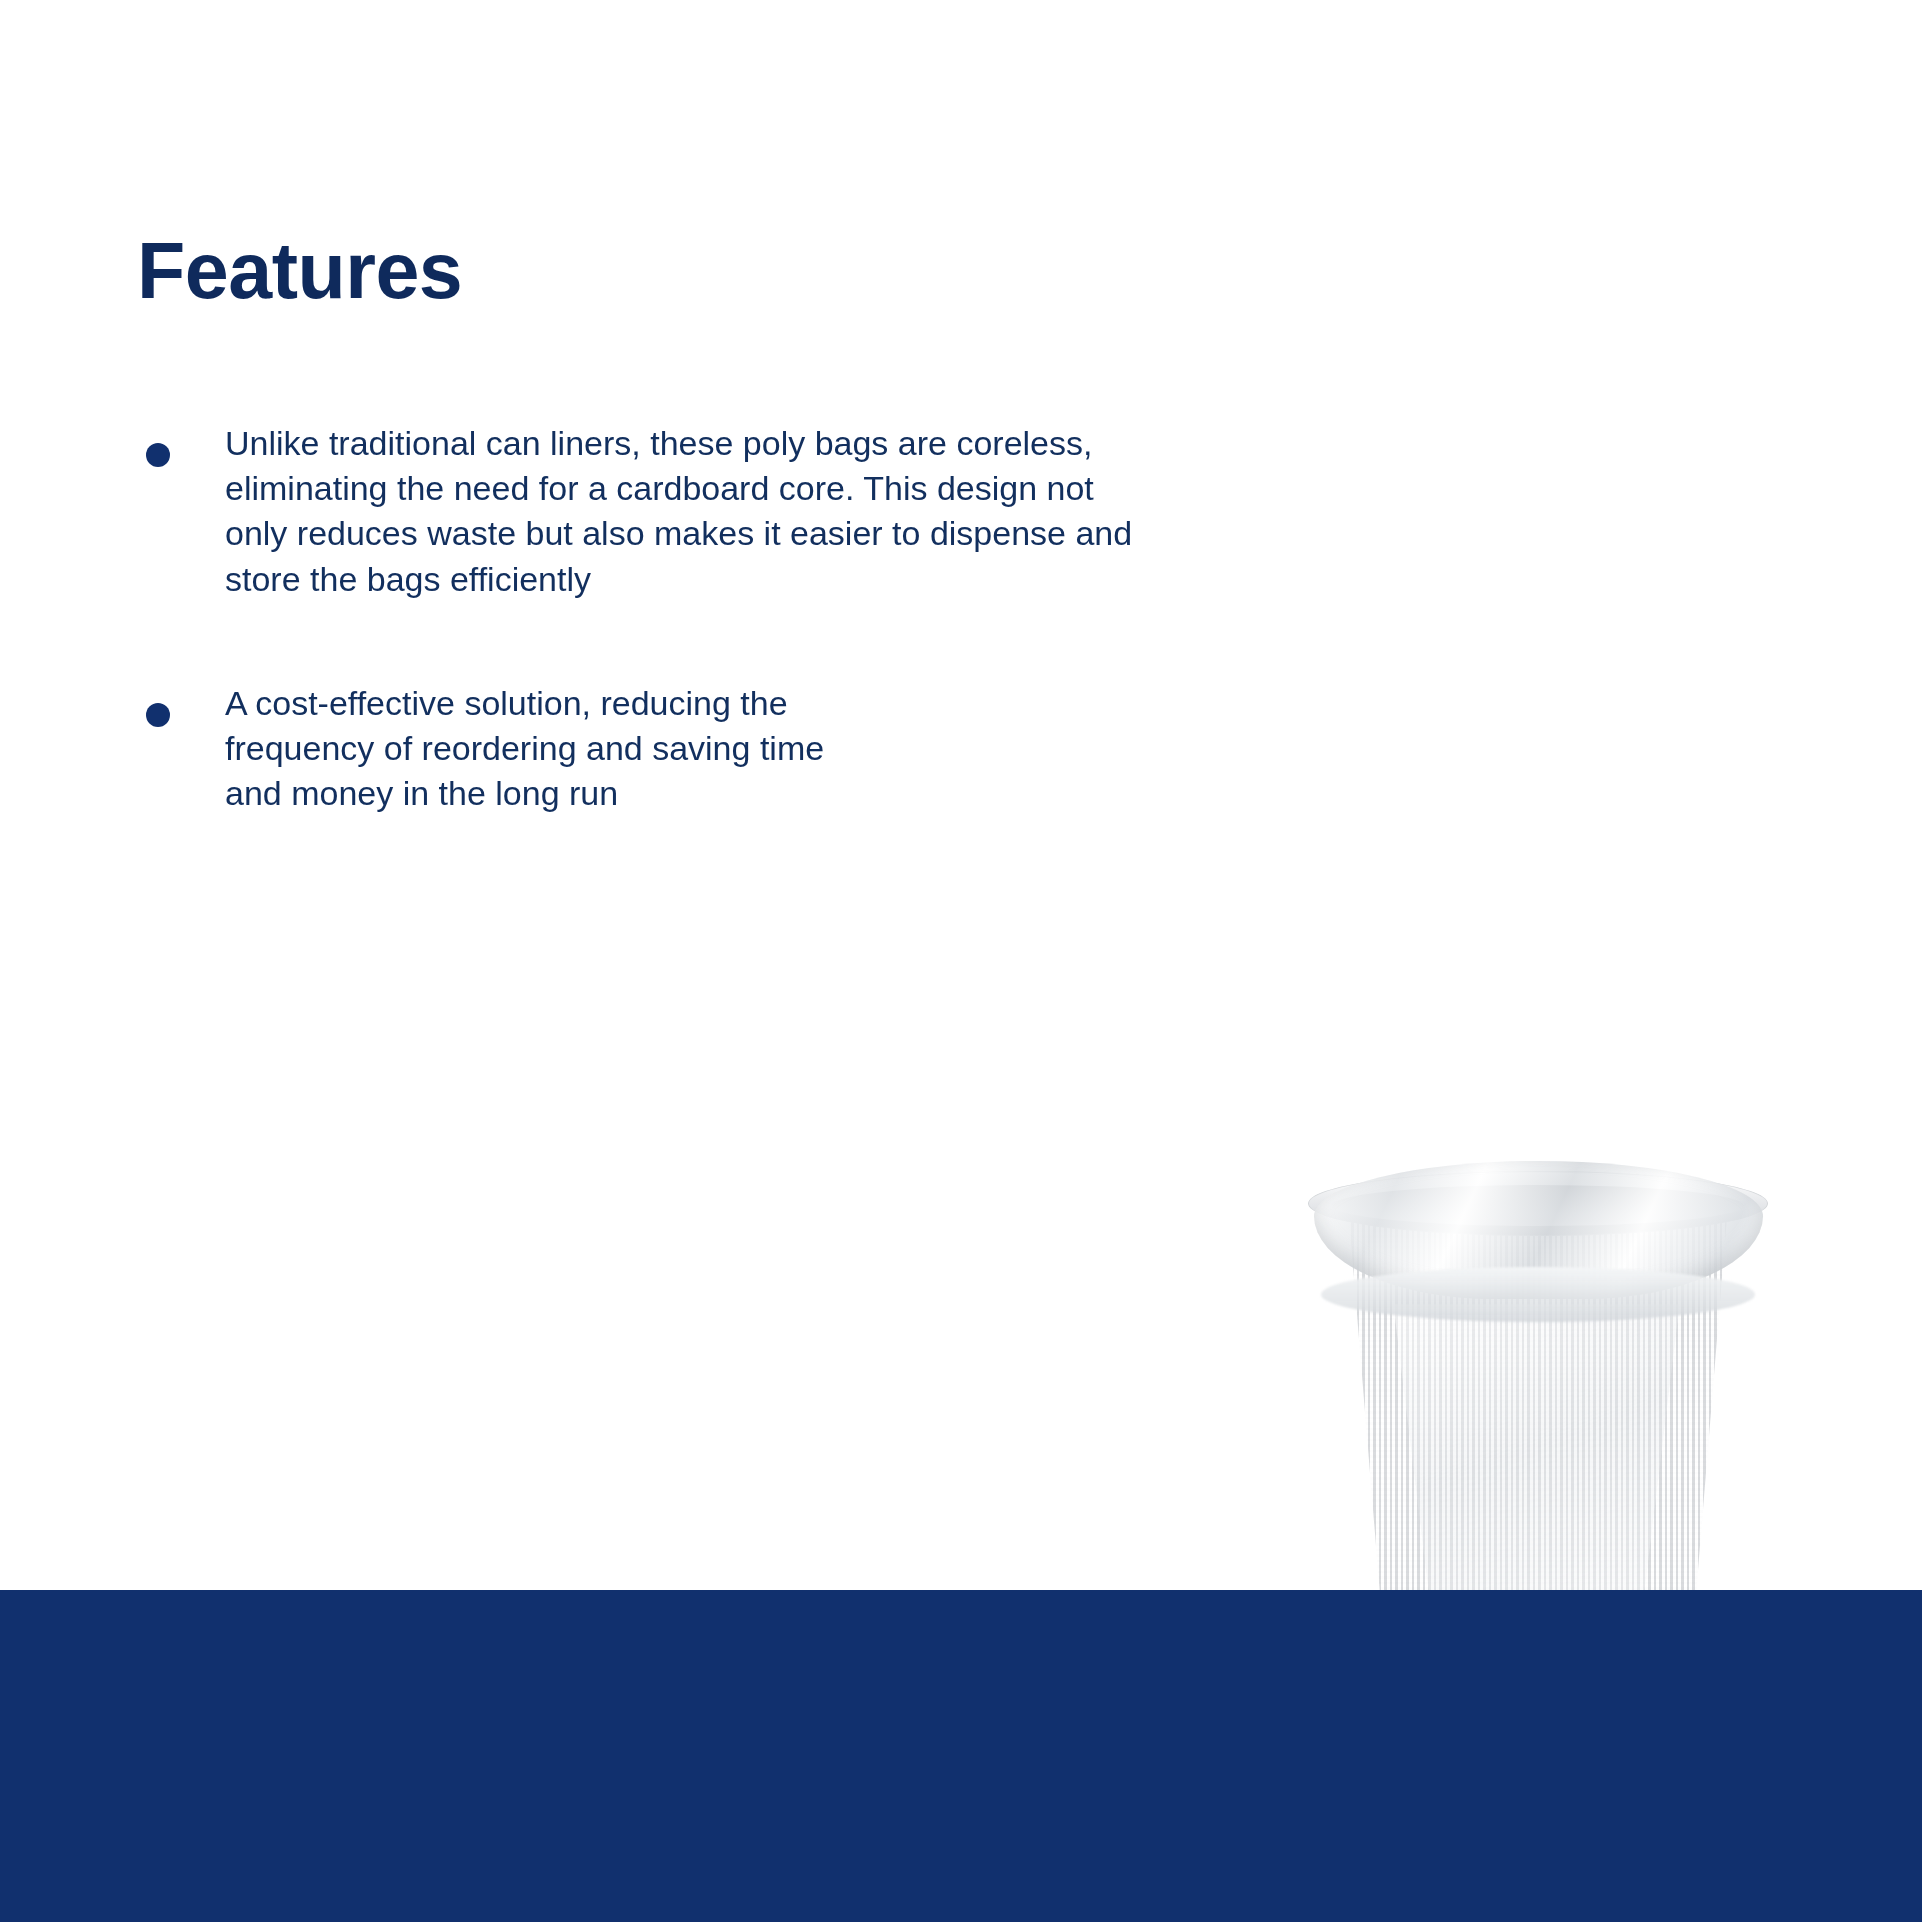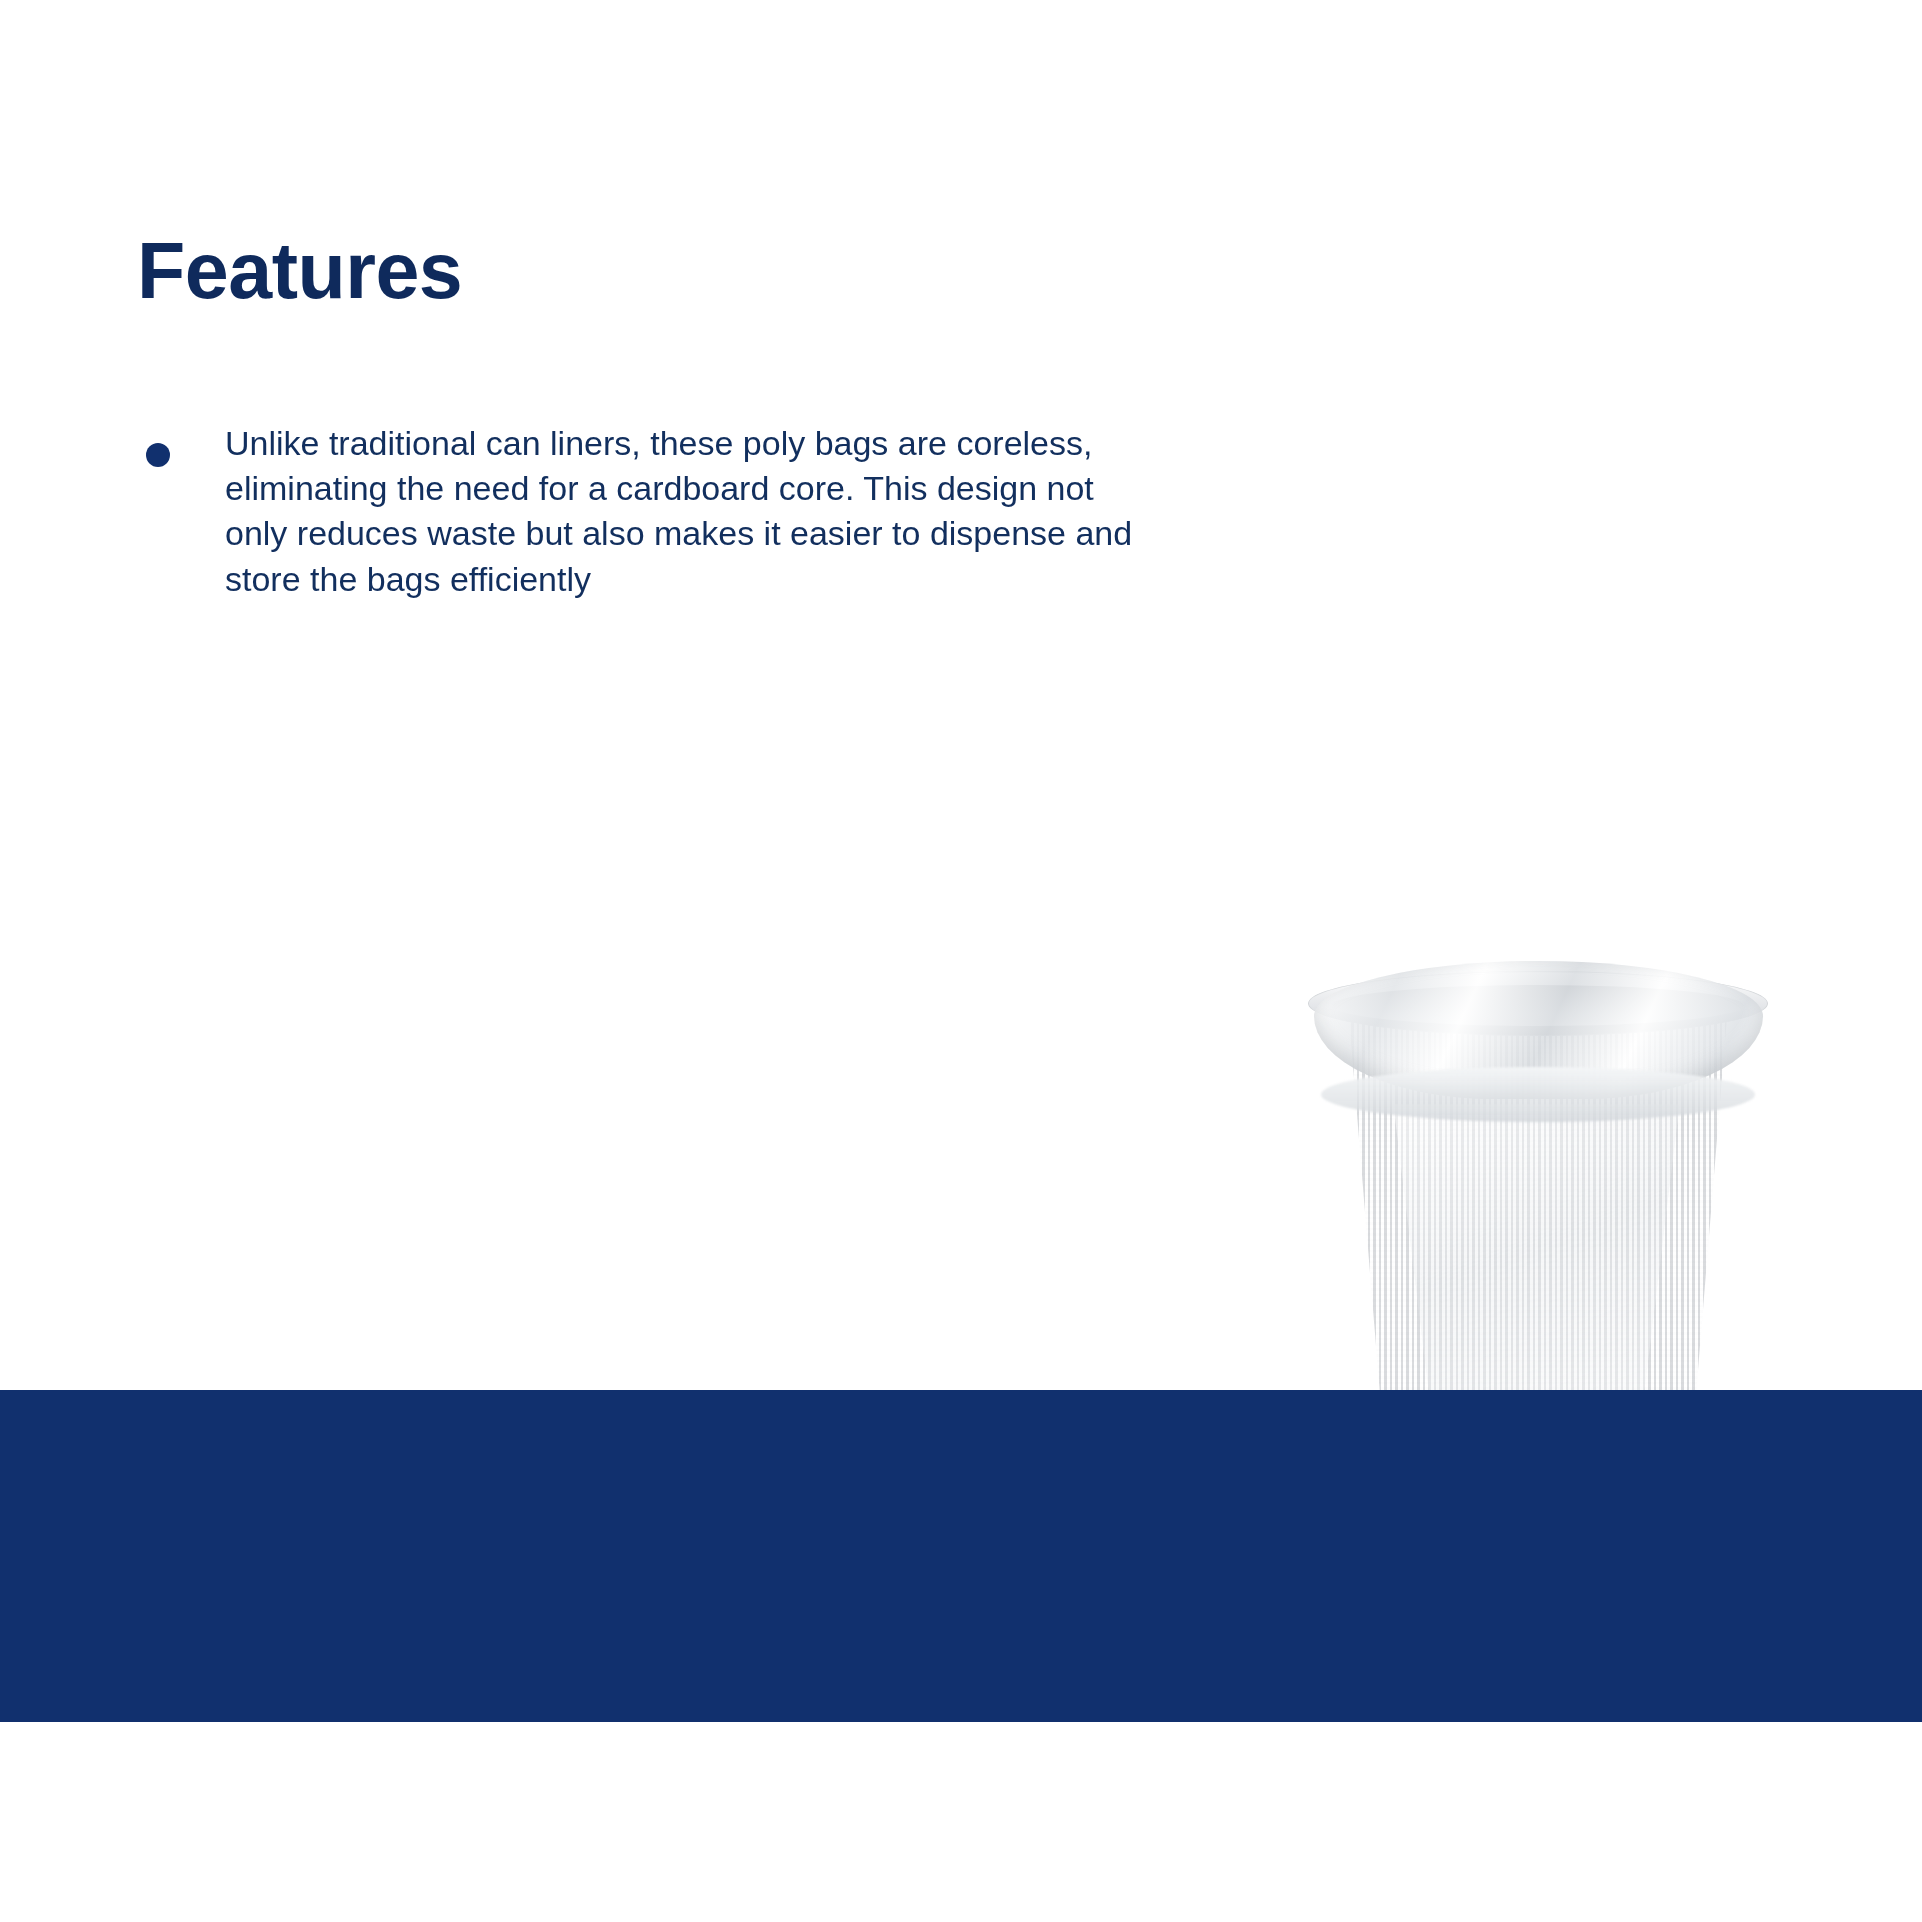--- a/index.html
+++ b/index.html
@@ -9,21 +9,21 @@
   body {
     width: 1922px;
     height: 1922px;
     background: #ffffff;
     font-family: "Liberation Sans", sans-serif;
     overflow: hidden;
   }
   .slide {
     position: relative;
     width: 1922px;
-    height: 1722px;
+    height: 1922px;
     background: #ffffff;
     overflow: hidden;
   }
   .bottom-band {
     position: absolute;
     left: 0;
     bottom: 0;
     width: 1922px;
     height: 332px;
     background: #11306e;
@@ -171,20 +171,26 @@
     <h1 class="page-title">Features</h1>
 
     <ul class="feature-list">
       <li class="feature-item">
         <span class="bullet-dot"></span>
         <span class="feature-text">Unlike traditional can liners, these poly bags are coreless,
 eliminating the need for a cardboard core. This design not
 only reduces waste but also makes it easier to dispense and
 store the bags efficiently</span>
       </li>
+      <li class="feature-item">
+        <span class="bullet-dot"></span>
+        <span class="feature-text">A cost-effective solution, reducing the
+frequency of reordering and saving time
+and money in the long run</span>
+      </li>
     </ul>
   </div>
 
   <div class="product-image">
     <div class="shadow"></div>
     <div class="bin"></div>
     <div class="liner-inner"></div>
     <div class="bin-base"></div>
     <div class="bin-rim"></div>
     <div class="bin-rim-inner"></div>

